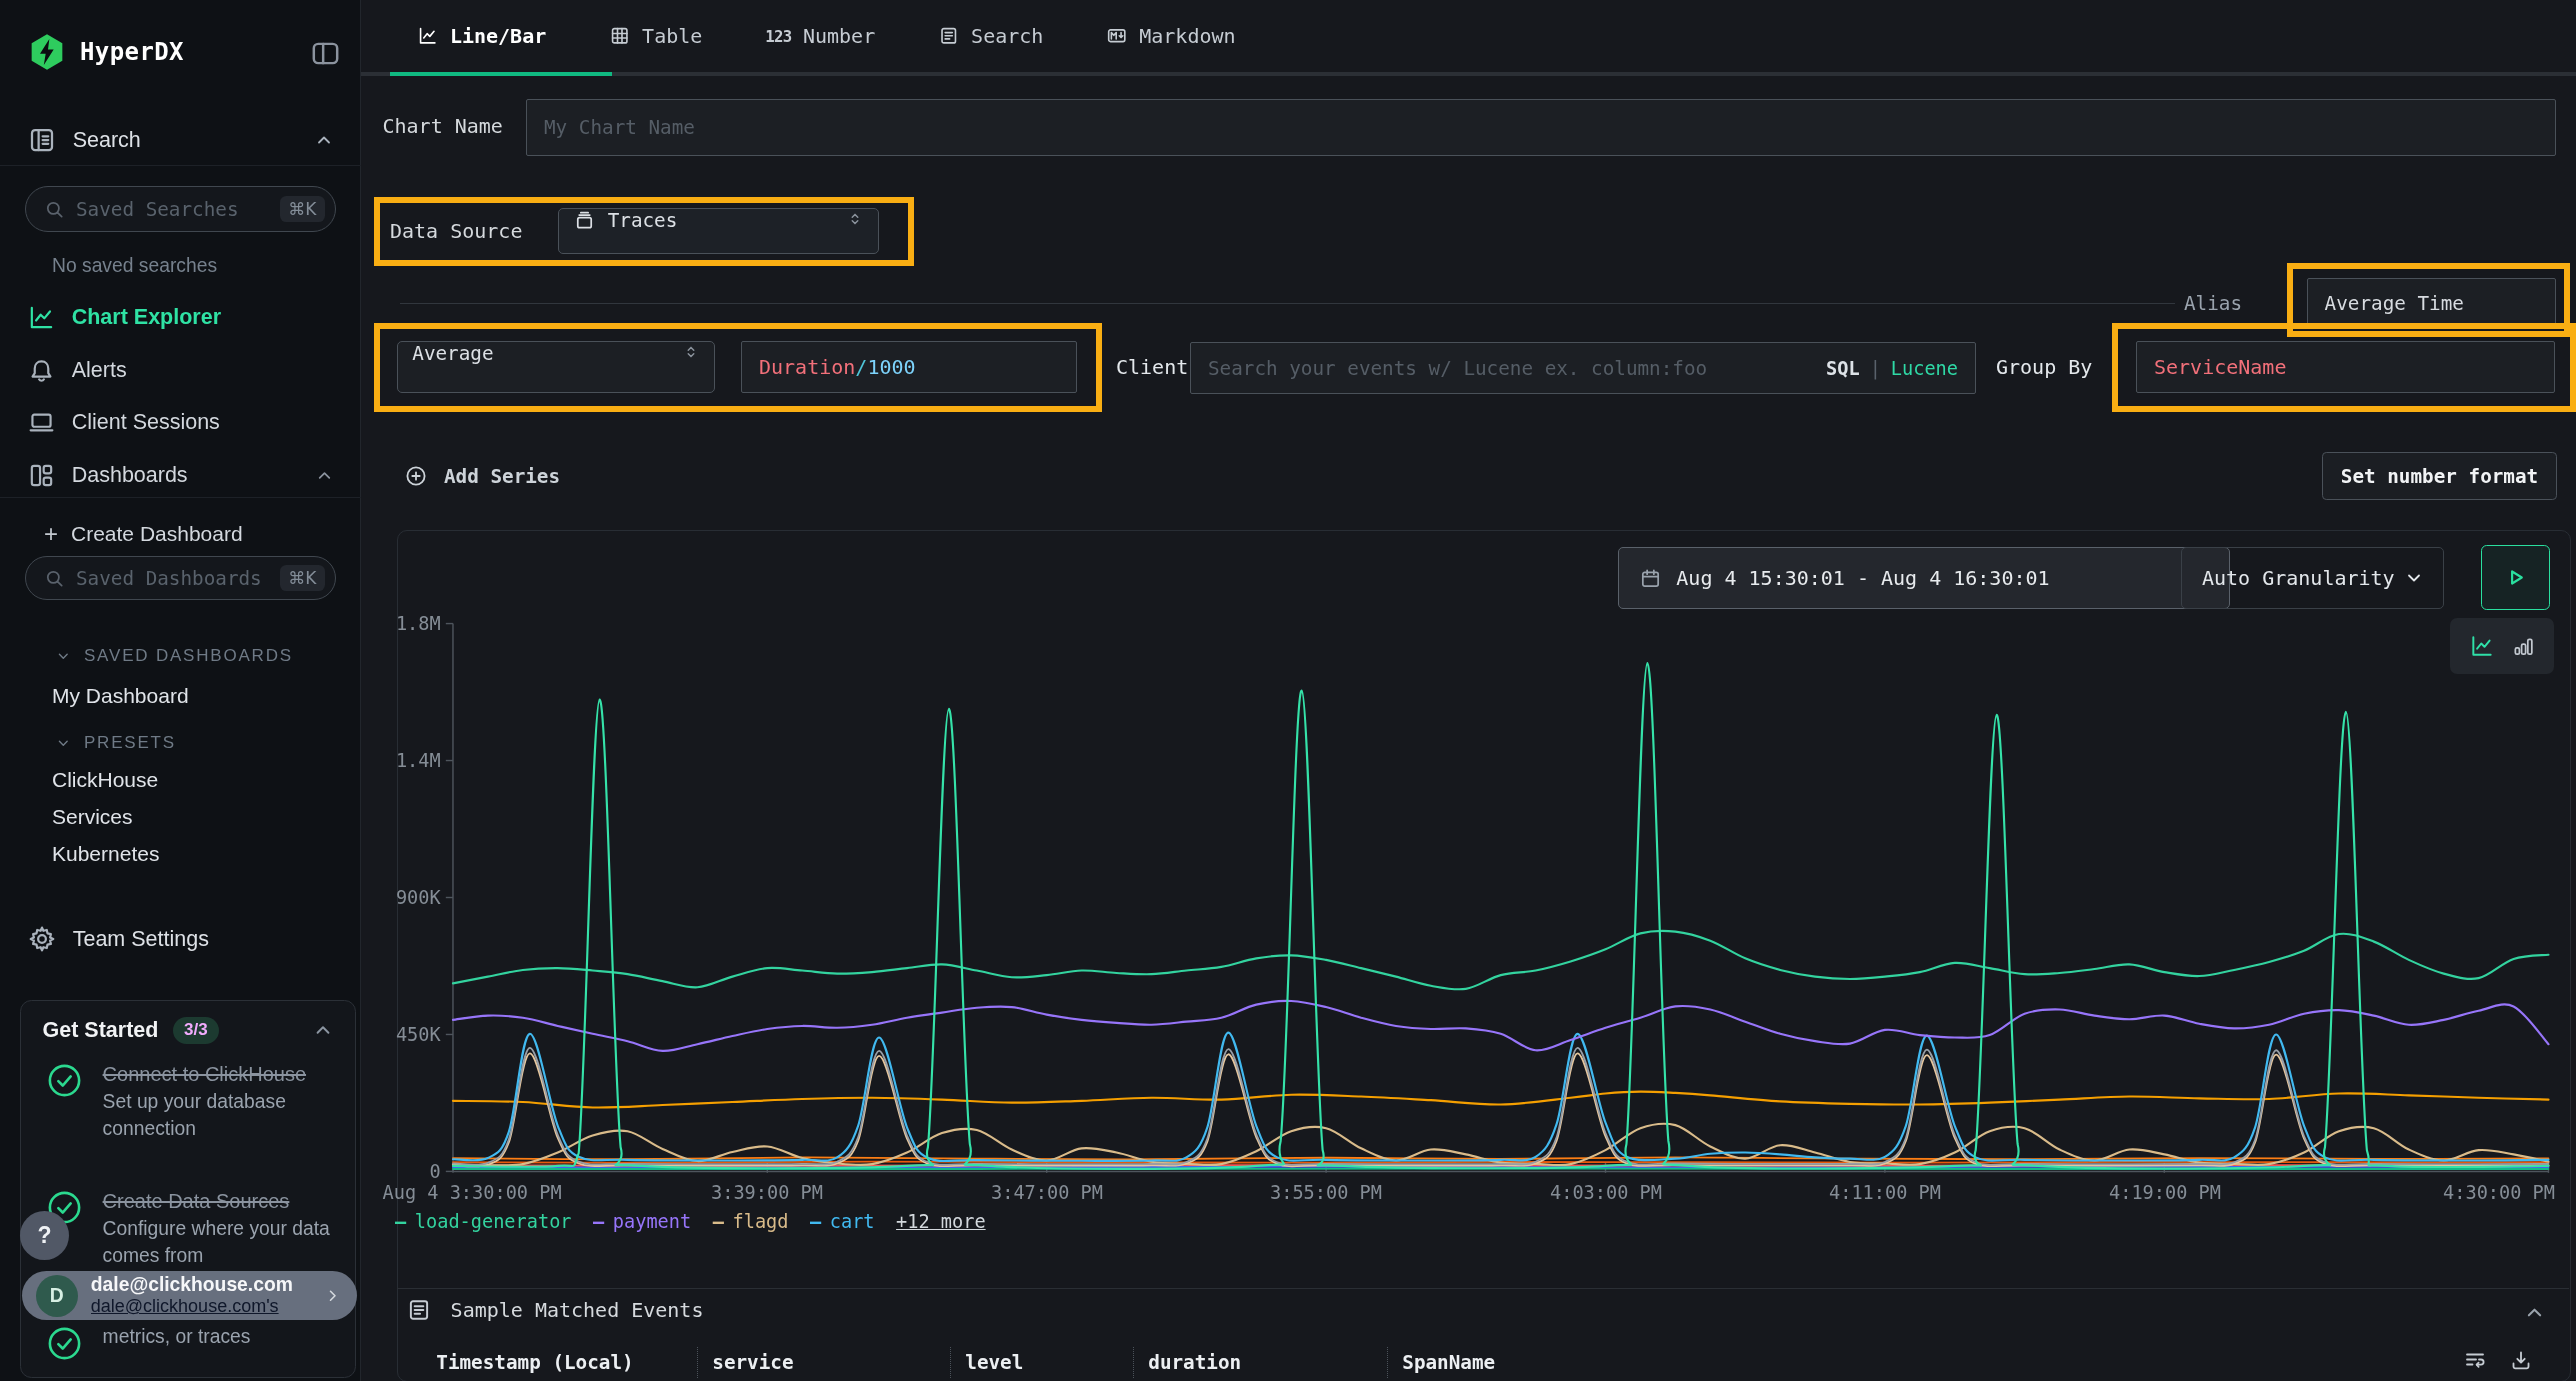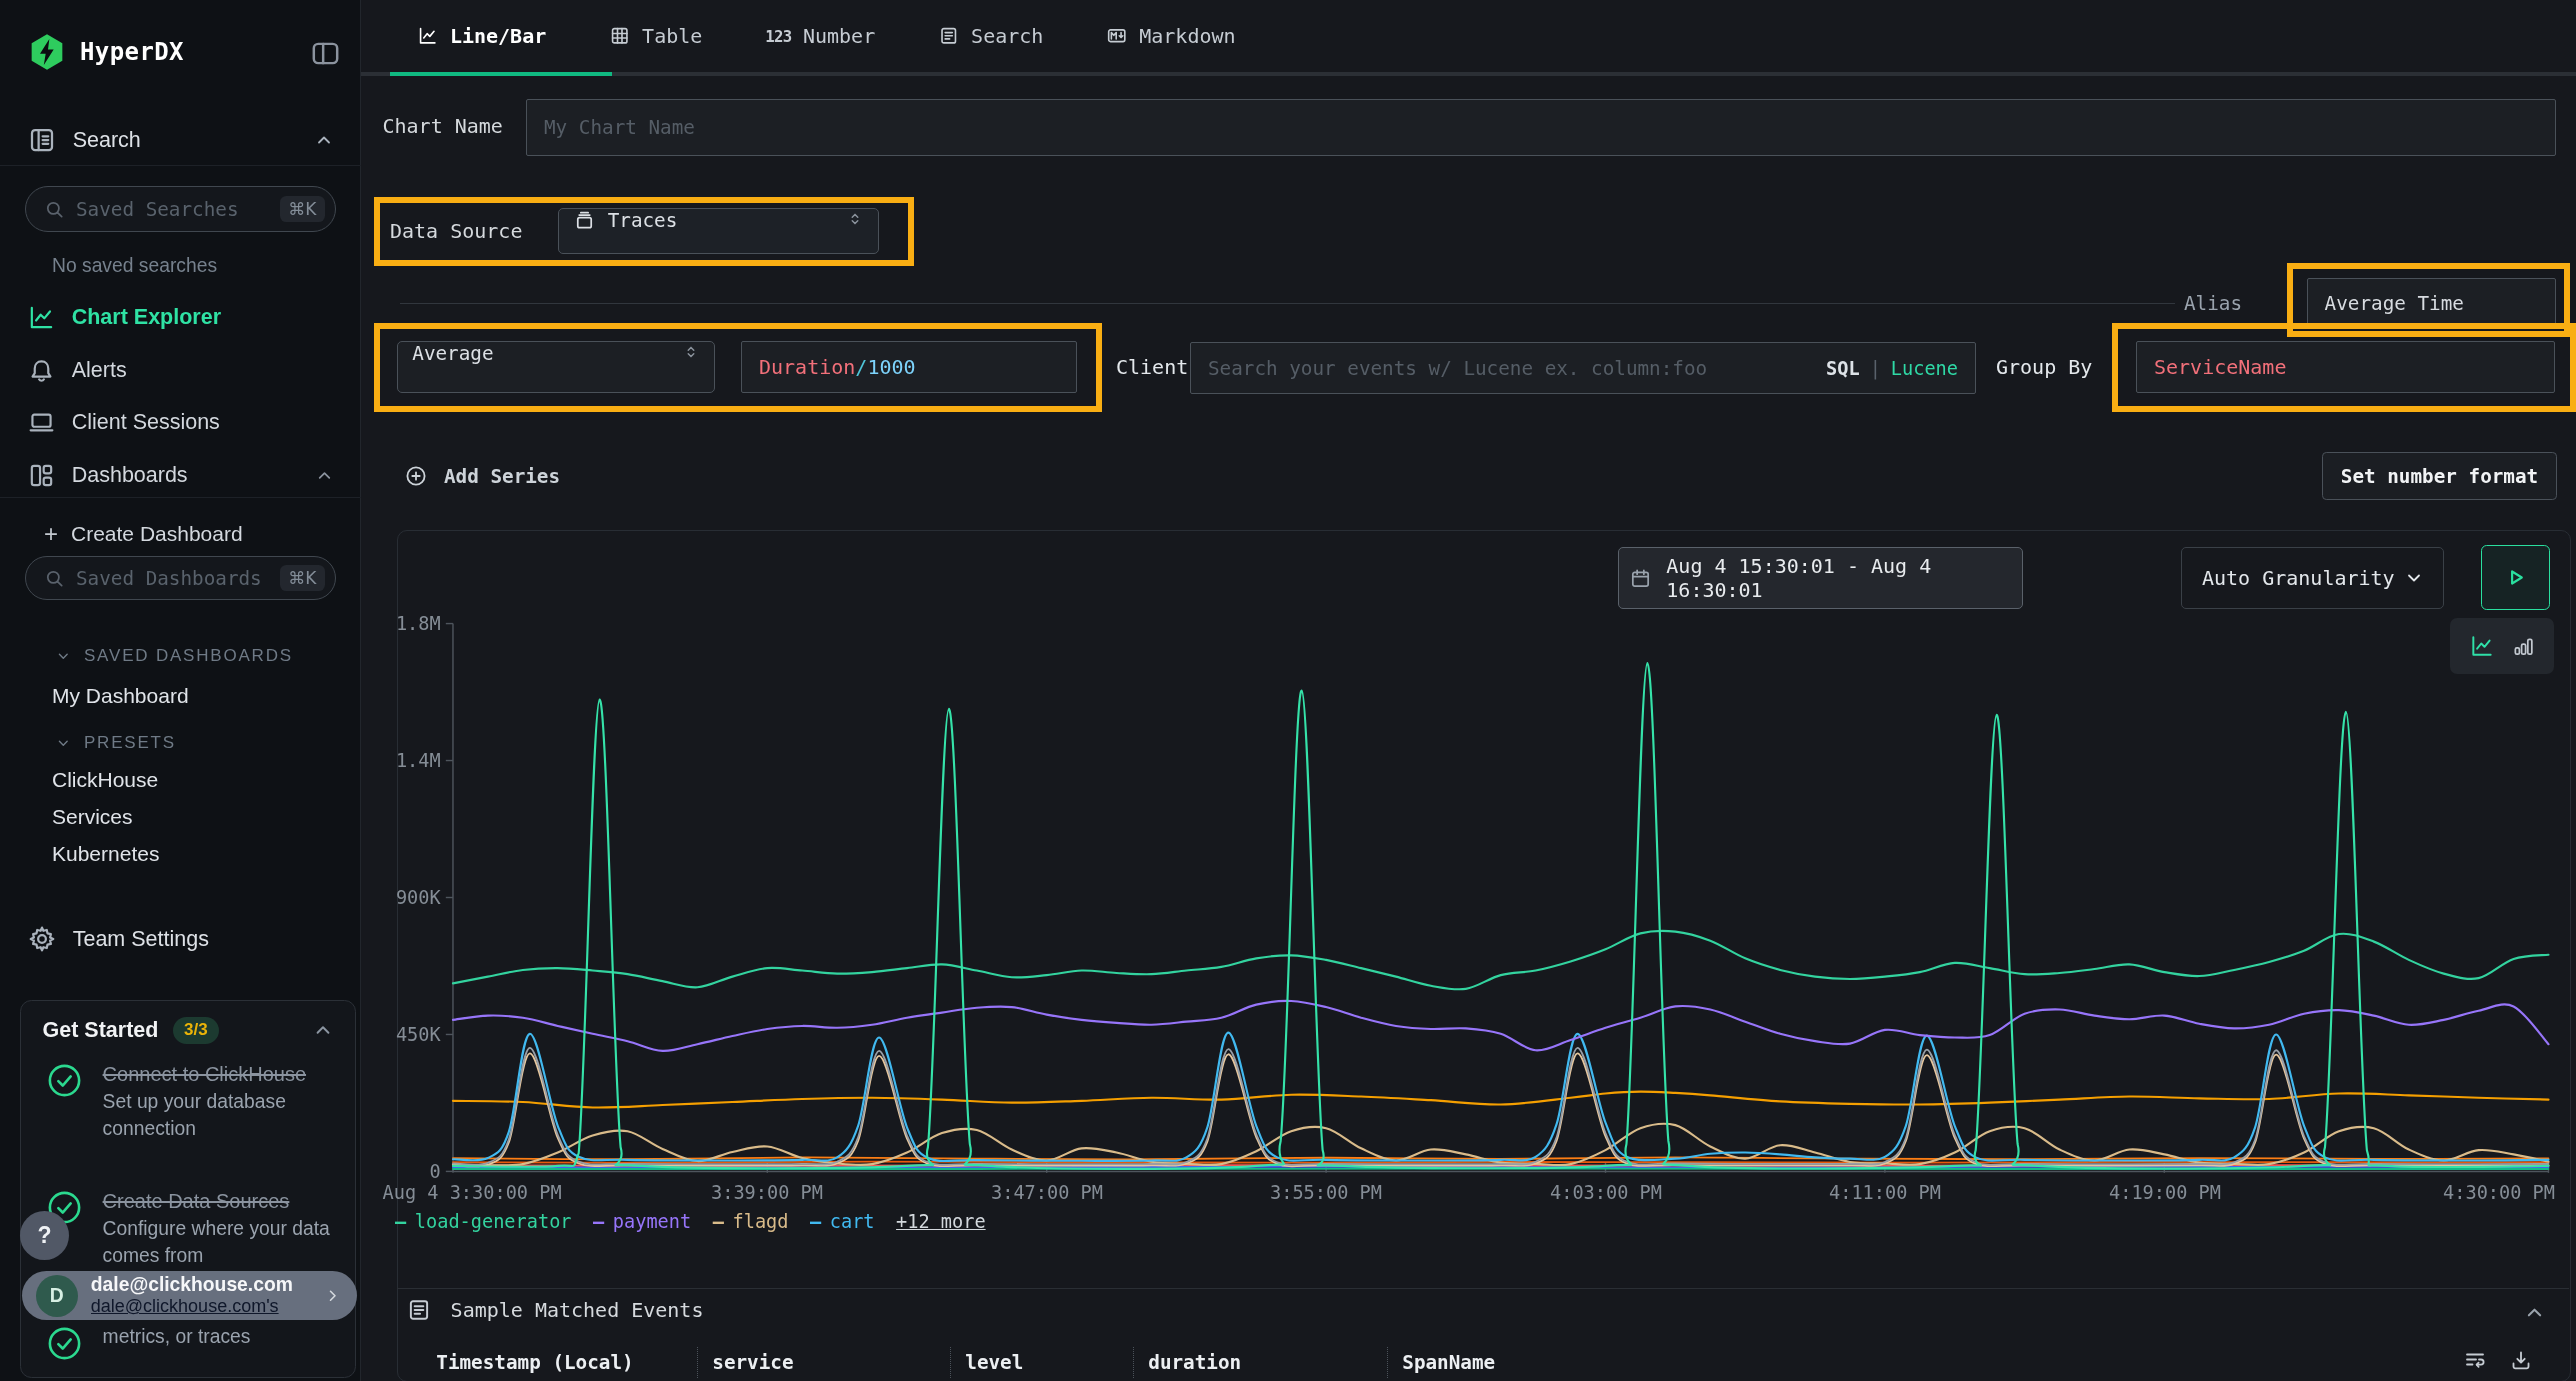--- a/index.html
+++ b/index.html
@@ -20,21 +20,21 @@
   .muted{color:#76818d;}
   .nav-item{position:absolute;left:27px;display:flex;align-items:center;gap:15.7px;height:37px;color:#a9b2bc;}
   .nav-item .t{font-size:21.5px;color:#d3d8de;}
   .nav-item.active{color:#2fe2a4;}
   .nav-item.active .t{color:#2fe2a4;font-weight:bold;}
   .grp-hdr{position:absolute;left:54px;display:flex;align-items:center;gap:11.4px;color:#6f7a86;font-size:17px;letter-spacing:1.8px;font-weight:500;}
   .grp-item{position:absolute;left:52px;font-size:21px;color:#e0e4e9;}
   #gs-card{position:absolute;left:20px;top:1000px;width:336px;height:378px;border:0.7px solid #2b3037;border-radius:11.4px;background:#13161b;box-sizing:border-box;}
   #gs-title-row{position:absolute;left:21.5px;top:15.7px;display:flex;align-items:center;gap:14.3px;width:293px;}
   #gs-title{font-size:21.5px;font-weight:bold;color:#f1f3f5;}
-  #gs-badge{background:#1c3a30;color:#eab308;font-size:17px;font-weight:bold;border-radius:14.3px;padding:3.6px 11.4px;}
+  #gs-badge{background:#1c3a30;color:#f0abfc;font-size:17px;font-weight:bold;border-radius:14.3px;padding:3.6px 11.4px;}
   #gs-chev{margin-left:auto;color:#8b95a1;}
   .gs-item{position:absolute;left:24px;display:flex;gap:18.6px;width:286px;}
   .gs-check{flex:0 0 39px;height:39px;color:#2bd98f;}
   .gs-text{display:flex;flex-direction:column;gap:1.4px;width:229px;}
   .gs-t{font-size:20px;line-height:27px;color:#8a939f;text-decoration:line-through;font-weight:500;}
   .gs-s{font-size:19.3px;line-height:26.5px;color:#9aa3ae;}
   #help-btn{position:absolute;left:20px;top:1211px;width:49px;height:49px;border-radius:50%;background:#515866;color:#eef1f4;font-size:23px;font-weight:bold;display:flex;align-items:center;justify-content:center;z-index:9;}
   #user-chip{position:absolute;left:21.5px;top:1271px;width:335px;height:49px;border-radius:26px;background:rgba(110,118,133,.93);display:flex;align-items:center;padding:0 13px 0 14.3px;box-sizing:border-box;gap:13px;z-index:8;}
   #user-avatar{width:42px;height:42px;border-radius:50%;background:#2f5a4d;color:#d7efe3;font-size:19.3px;font-weight:bold;display:flex;align-items:center;justify-content:center;flex:0 0 42px;}
   #user-col{display:flex;flex-direction:column;line-height:1.15;min-width:0;flex:1;}
@@ -54,21 +54,21 @@
   .tinput{position:absolute;background:#1c1f24;border:0.7px solid #4a5159;border-radius:2px;box-sizing:border-box;display:flex;align-items:center;padding:0 17px;font-family:"DejaVu Sans Mono",monospace;font-size:20px;color:#d8dce1;}
   .tinput .ph{color:#555d66;font-size:19.3px;}
   .ybox{position:absolute;border:6.4px solid #f9ae13;box-sizing:border-box;}
   .sel{background:#1d2127;border:0.7px solid #4a5159;border-radius:5px;box-sizing:border-box;display:flex;padding:0 13px 0 14.3px;gap:11.4px;font-family:"DejaVu Sans Mono",monospace;font-size:19.3px;color:#dce0e5;position:absolute;}
   .sel .grow{flex:1;}
   .hline{position:absolute;height:0.7px;background:#31363d;}
   #where-right{margin-left:auto;display:flex;gap:10px;font-size:18.6px;}
   #btn-add-series{position:absolute;left:43px;top:451px;height:50px;display:flex;align-items:center;gap:16px;color:#cdd3d9;font-family:"DejaVu Sans Mono",monospace;font-size:19.3px;font-weight:bold;}
   #btn-numfmt{position:absolute;left:1961px;top:452px;width:233px;height:46px;border:0.7px solid #4a5159;border-radius:4.3px;display:flex;align-items:center;justify-content:center;font-family:"DejaVu Sans Mono",monospace;font-size:19.3px;font-weight:bold;color:#f1f3f5;background:#1b1e23;}
   #panel{position:absolute;left:36px;top:530px;width:2172px;height:850px;border:0.7px solid #282d34;border-radius:10px;}
-  #time-picker{position:absolute;left:1257px;top:547px;width:405px;height:62px;background:#24272d;border:0.7px solid #5a616a;border-radius:5px;display:flex;align-items:center;padding:0 10px;gap:14.3px;box-sizing:border-box;color:#9aa3ad;}
+  #time-picker{position:absolute;left:1257px;top:547px;width:612px;height:62px;background:#24272d;border:0.7px solid #5a616a;border-radius:5px;display:flex;align-items:center;padding:0 20px;gap:14.3px;box-sizing:border-box;color:#9aa3ad;}
   #time-picker .t{font-size:20px;color:#e8ebee;font-family:"DejaVu Sans Mono",monospace;}
   #granularity{position:absolute;left:1820px;top:547px;width:263px;height:62px;border:0.7px solid #3a4047;border-radius:5px;display:flex;align-items:center;padding:0 17px 0 20px;box-sizing:border-box;color:#e3e7eb;}
   #granularity .t{font-size:20px;font-family:"DejaVu Sans Mono",monospace;flex:1;}
   #run-btn{position:absolute;left:2120px;top:545px;width:69px;height:65px;border:1.4px solid #2adf9f;border-radius:5.7px;background:rgba(42,223,159,.06);display:flex;align-items:center;justify-content:center;color:#2adf9f;box-sizing:border-box;}
   #chart-toggle{position:absolute;left:2089px;top:618px;width:104px;height:56px;background:#23272d;border-radius:7.2px;display:flex;align-items:center;justify-content:center;gap:17px;}
   #chart-toggle .line{color:#2fe0a8;}
   #chart-toggle .bar{color:#c3c9d0;}
   .ylab{position:absolute;left:5.7px;width:74px;text-align:right;font-size:18.6px;line-height:24px;color:#858d96;font-family:"DejaVu Sans Mono",monospace;}
   .xlab{position:absolute;width:236px;font-size:18.6px;line-height:24px;color:#858d96;font-family:"DejaVu Sans Mono",monospace;top:1181px;}
   #legend{position:absolute;left:34px;top:1211px;display:flex;align-items:center;gap:21.5px;font-family:"DejaVu Sans Mono",monospace;font-size:18.6px;}

